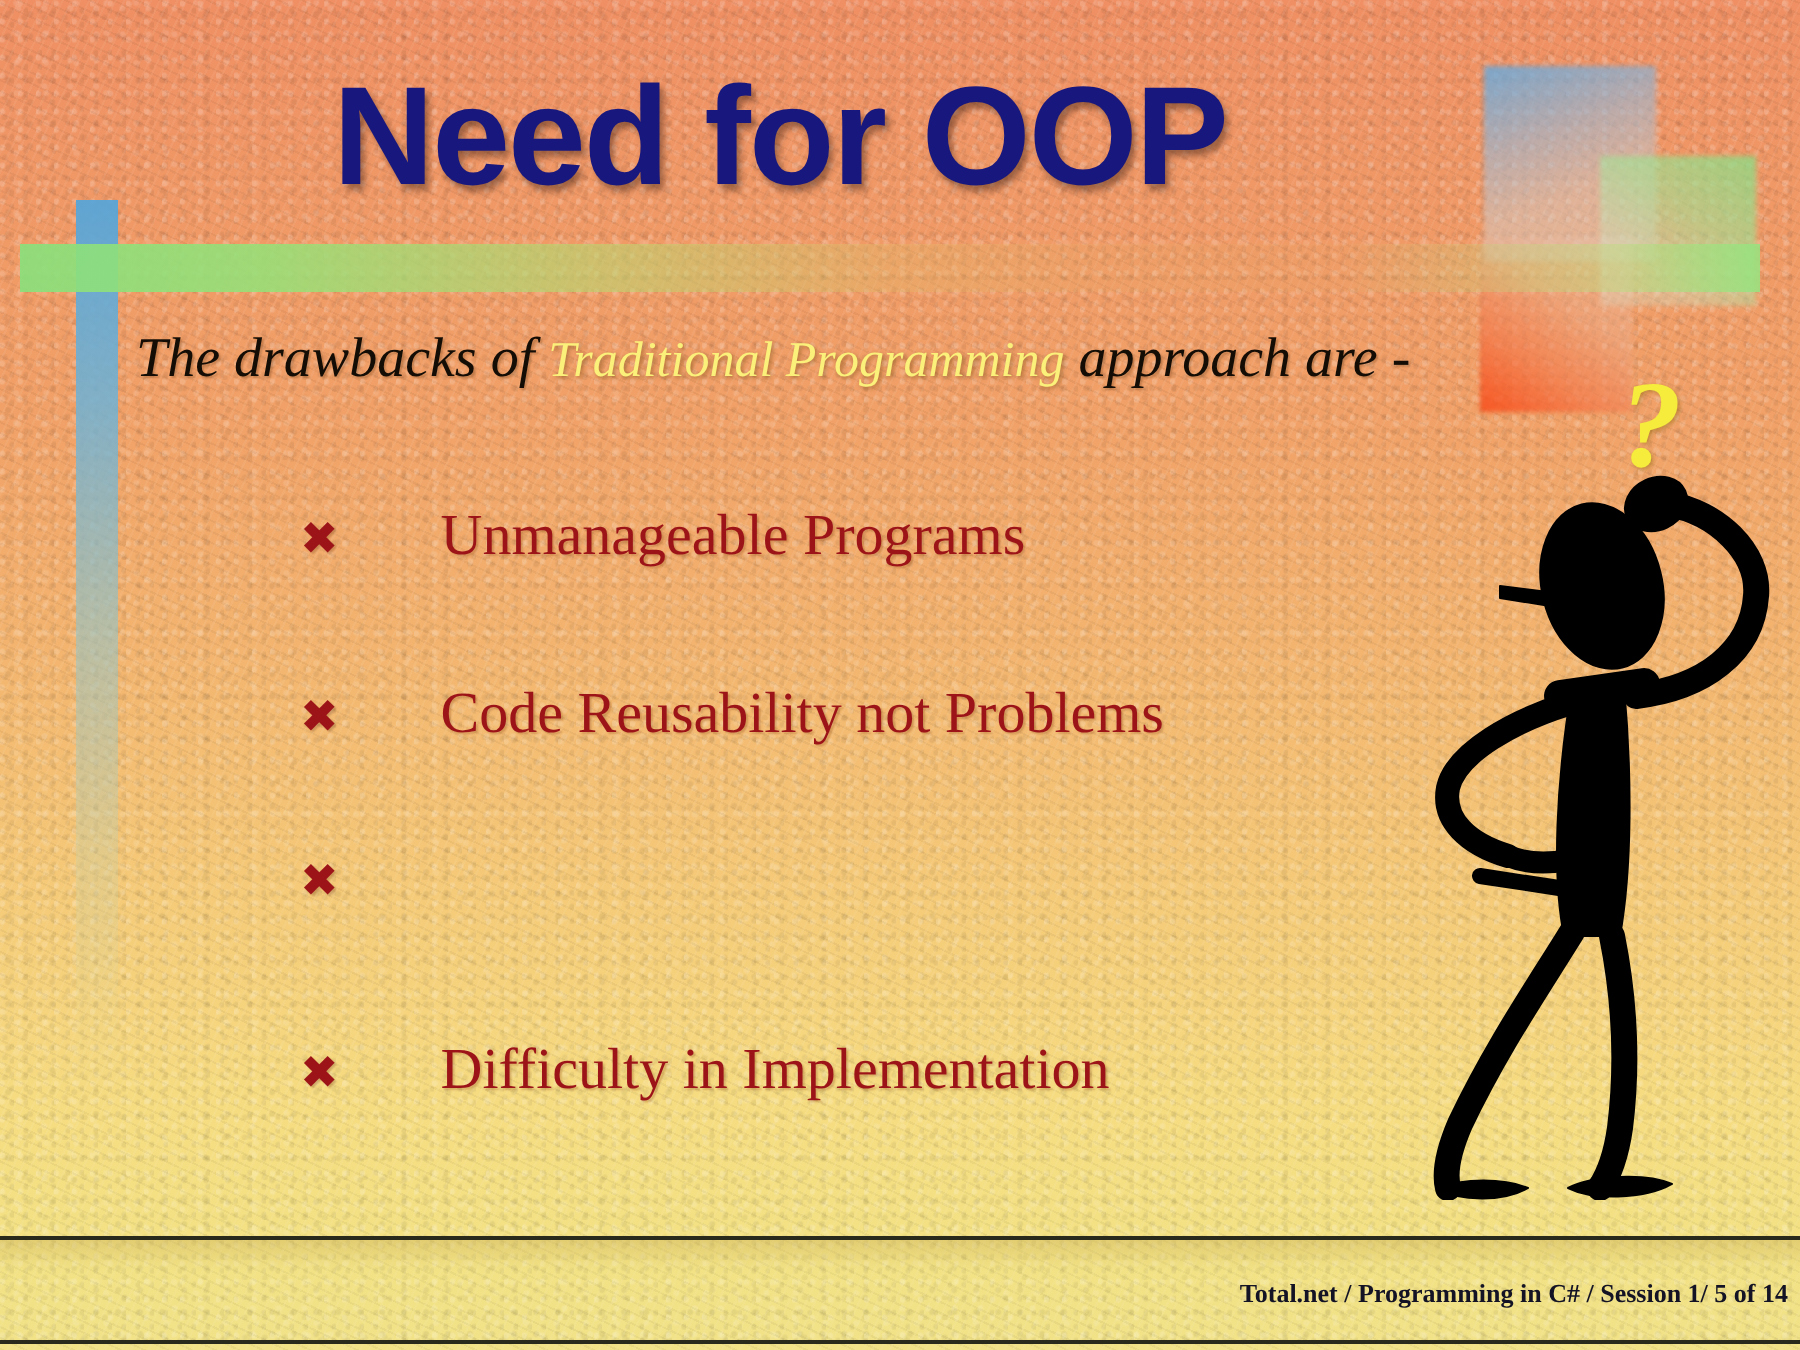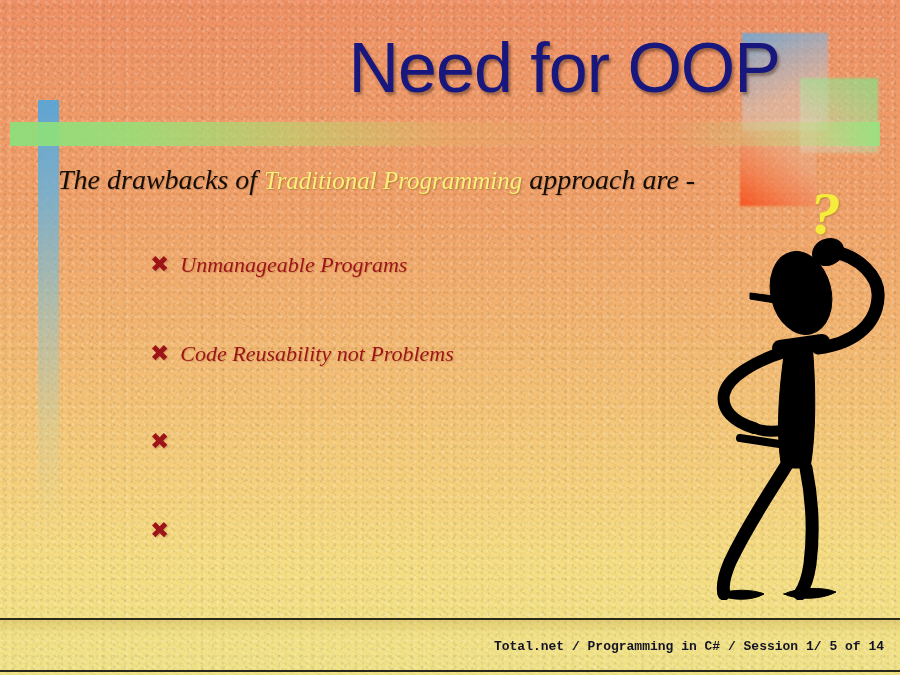--- a/index.html
+++ b/index.html
@@ -110,33 +110,33 @@
         rgba(236,172,140,.44) 60%,
         rgba(230,206,190,.32) 100%);
   }
 
   
   .title {
     position: absolute;
     left: 0;
     top: 28px;
     width: 780px;
-    text-align: right;
+    text-align: center;
     font-family: "Liberation Sans", sans-serif;
-    font-weight: normal;
+    font-weight: bold;
     font-size: 70px;
     letter-spacing: -1px;
     color: #17177e;
     text-shadow: 2px 3px 3px rgba(60,30,20,.45);
   }
 
   
   .subtitle {
     position: absolute;
-    left: 58px;
+    left: 68px;
     top: 160px;
     width: 690px;
     font-size: 28px;
     font-style: italic;
     line-height: 1.42;
     color: #140d06;
     text-shadow: 1px 1px 1px rgba(120,70,30,.35);
   }
   .subtitle .hl {
     color: #fbf07a;
@@ -160,25 +160,25 @@
     font-family: "DejaVu Sans", sans-serif;
     font-size: 23px;
     font-weight: bold;
     color: #9c1418;
     line-height: 1;
     margin-right: 11px;
     flex: 0 0 auto;
     text-shadow: 1px 1px 1px rgba(120,60,20,.3);
   }
   .bullet-text {
-    font-size: 22px;
-    font-style: italic;
+    font-size: 29px;
     color: #9c1418;
     text-shadow: 1px 1px 1px rgba(140,70,20,.30);
     white-space: nowrap;
+    margin-left: 40px;
   }
 
   
   .footer-line-top {
     position: absolute;
     left: 0; top: 618px; width: 900px; height: 2px;
     background: #2a2a1c;
   }
   .footer-line-bottom {
     position: absolute;
@@ -188,23 +188,23 @@
   .footer-band {
     position: absolute;
     left: 0; top: 620px; width: 900px; height: 50px;
     background: linear-gradient(to bottom,
         rgba(205,180,90,.45) 0%,
         rgba(240,225,130,.10) 30%,
         rgba(243,228,134,0) 100%);
   }
   .footer-text {
     position: absolute;
-    right: 16px;
+    right: 6px;
     top: 639px;
-    font-family: Liberation Mono, monospace;
+    font-family: Liberation Serif, serif;
     font-weight: bold;
     font-size: 13px;
     color: #131325;
   }
 
   
   .figure {
     position: absolute;
     left: 700px;
     top: 180px;
@@ -251,20 +251,21 @@
     </div>
     <div class="bullet-row">
       <span class="bullet-mark">✖</span>
       <span class="bullet-text">Code Reusability not Problems</span>
     </div>
     <div class="bullet-row">
       <span class="bullet-mark">✖</span>
     </div>
     <div class="bullet-row">
       <span class="bullet-mark">✖</span>
+      <span class="bullet-text">Difficulty in Implementation</span>
     </div>
   </div>
 
   <div class="qmark">?</div>
 
   <svg class="figure" viewBox="0 0 200 420">
     <g fill="#000000" stroke="#000000" stroke-linecap="round" stroke-linejoin="round">
 
       <ellipse cx="101" cy="113" rx="30" ry="42" transform="rotate(-14 101 113)"></ellipse>
 

